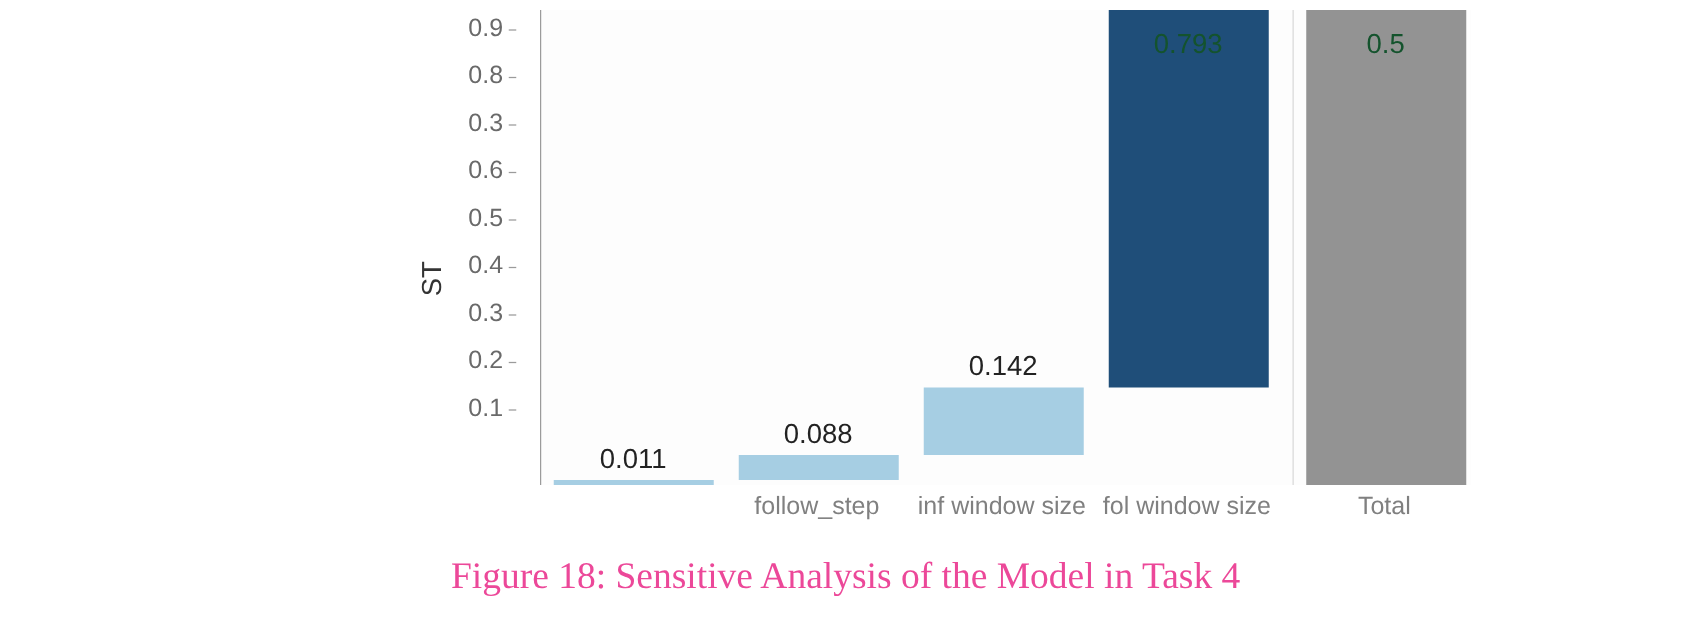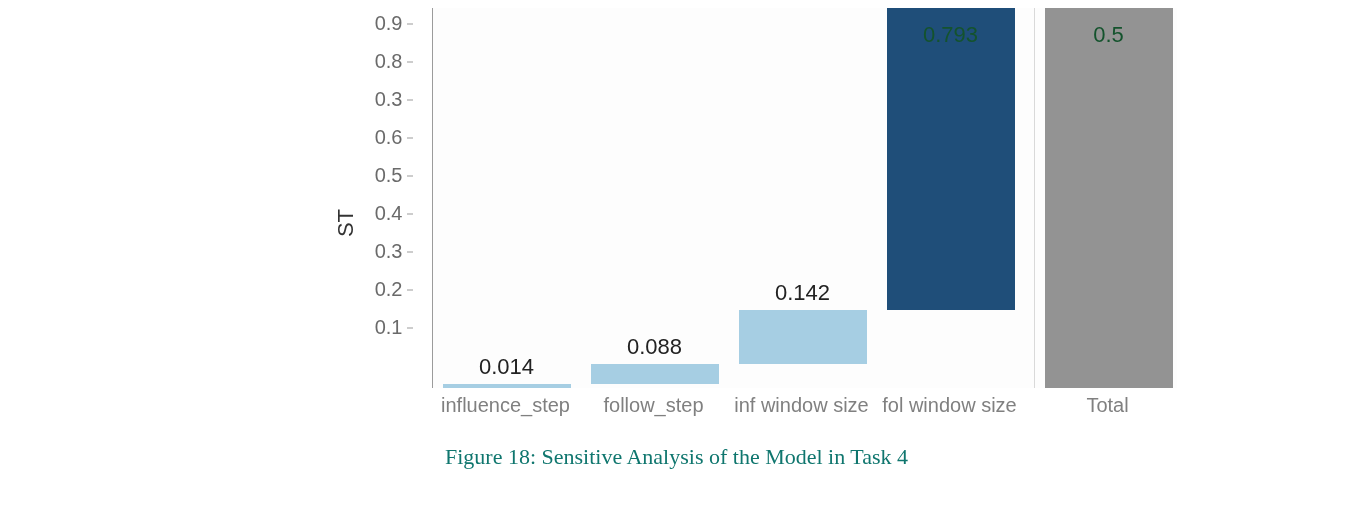--- a/index.html
+++ b/index.html
@@ -111,22 +111,22 @@
     }
     .sep-line {
       position: absolute;
       top: 0;
       bottom: 0;
       border-left: 1px solid #d9d9d9;
     }
     .caption {
       margin-top: 6px;
       font-family: "Times New Roman", Times, serif;
-      font-size: 22px;
-      color: #0f766e;
+      font-size: 30px;
+      color: #ec4899;
     }
   </style>
 </head>
 <body>
 
 <div class="chart-wrap">
 
   <div class="y-label">ST</div>
 
   <div class="y-axis">
@@ -141,21 +141,21 @@
     <span class="y-tick" style="bottom:342px">0.9</span>
   </div>
 
   <div class="plot-area">
     <div class="panel-bg"></div>
 
     <div class="sep-line" style="left:601px"></div>
 
     <div class="bar-slot" style="left:4px">
       <div class="bar light" style="height:4.18px;bottom:0"></div>
-      <span class="bar-label" style="bottom:8px">0.014</span>
+      <span class="bar-label" style="bottom:8px">0.011</span>
     </div>
 
     <div class="bar-slot" style="left:152px">
       <div class="bar light" style="height:20.14px;bottom:4.18px"></div>
       <span class="bar-label" style="bottom:28px">0.088</span>
     </div>
 
     <div class="bar-slot" style="left:300px">
       <div class="bar light" style="height:53.96px;bottom:24.32px"></div>
       <span class="bar-label" style="bottom:82px">0.142</span>
@@ -166,21 +166,20 @@
       <span class="bar-label inside" style="bottom:340px">0.793</span>
     </div>
 
     <div class="bar-slot" style="left:606px">
       <div class="bar gray" style="height:380px;bottom:0"></div>
       <span class="bar-label inside" style="bottom:340px">0.5</span>
     </div>
   </div>
 
   <div class="x-axis">
-    <span class="x-tick" style="left:74px">influence_step</span>
     <span class="x-tick" style="left:222px">follow_step</span>
     <span class="x-tick" style="left:518px">fol window size</span>
     <span class="x-tick" style="left:370px">inf window size</span>
     <span class="x-tick" style="left:676px">Total</span>
   </div>
 
 </div>
 
 <div class="caption">Figure 18: Sensitive Analysis of the Model in Task 4</div>
 

